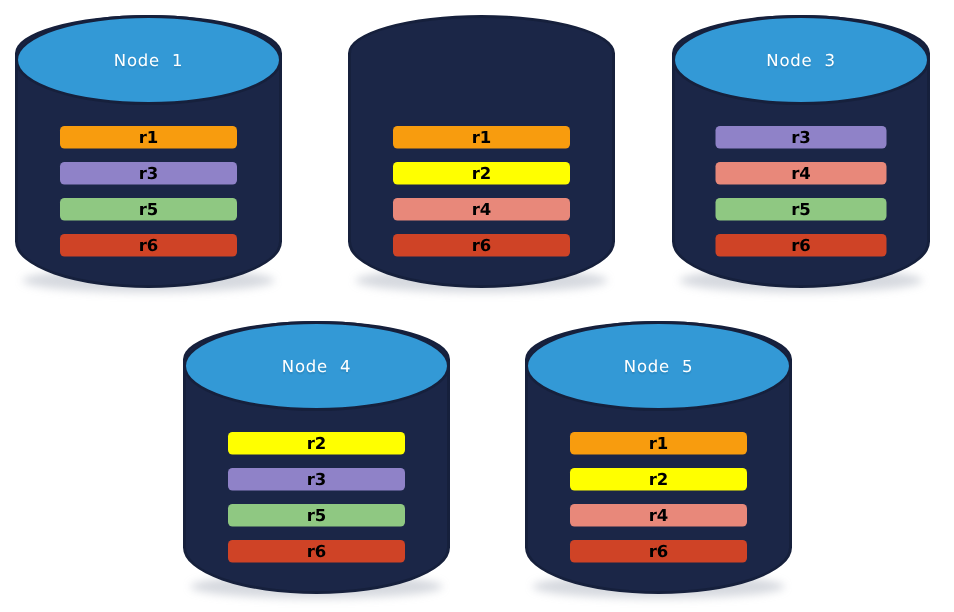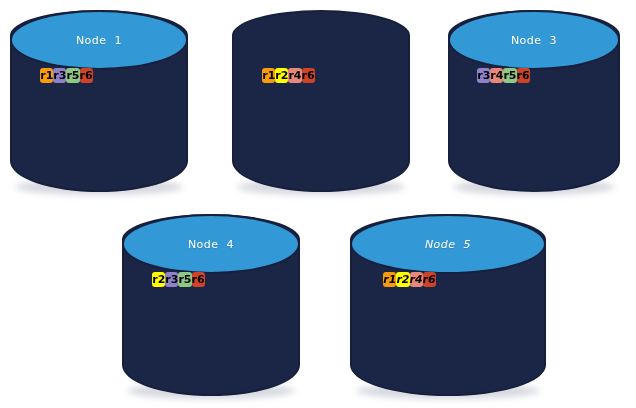--- a/index.html
+++ b/index.html
@@ -82,20 +82,22 @@
     text-shadow: 0 1px 1px rgba(0,0,0,0.12);
   }
 
   
   .replica-stack {
     position: absolute;
     z-index: 3;
     left: 17%;
     width: 66%;
     display: flex;
+    flex-direction: column;
+    margin-top: 16px;
   }
 
   .replica-bar {
     height: 15px;
     border-radius: 3px;
     display: flex;
     align-items: center;
     justify-content: center;
     box-sizing: border-box;
     margin-bottom: 9px;
@@ -188,21 +190,21 @@
           <span class="replica-label" style="color: rgb(0, 0, 0);">r3</span>
         </div>
         <div class="replica-bar" style="background: rgb(143, 200, 130);">
           <span class="replica-label" style="color: rgb(0, 0, 0);">r5</span>
         </div>
         <div class="replica-bar" style="background: rgb(207, 67, 38);">
           <span class="replica-label" style="color: rgb(0, 0, 0);">r6</span>
         </div>
       </div>
     </div>
-    <div class="node-cylinder" style="left: 350px; top: 214px; width: 196px; height: 182px; font-style: italic;">
+    <div class="node-cylinder" style="left: 350px; top: 214px; width: 178px; height: 182px;">
       <div class="cyl-shadow"></div>
       <div class="cyl-body" style="background: rgb(27, 38, 71); border-color: rgb(22, 32, 60);"></div>
       <div class="cyl-top" style="background: rgb(51, 153, 214); border-color: rgb(22, 32, 60);">
         <span class="node-label" style="color: rgb(255, 255, 255);">Node  5</span>
       </div>
       <div class="replica-stack" style="top: 58px;">
         <div class="replica-bar" style="background: rgb(248, 156, 14);">
           <span class="replica-label" style="color: rgb(0, 0, 0);">r1</span>
         </div>
         <div class="replica-bar" style="background: rgb(255, 255, 0);">

